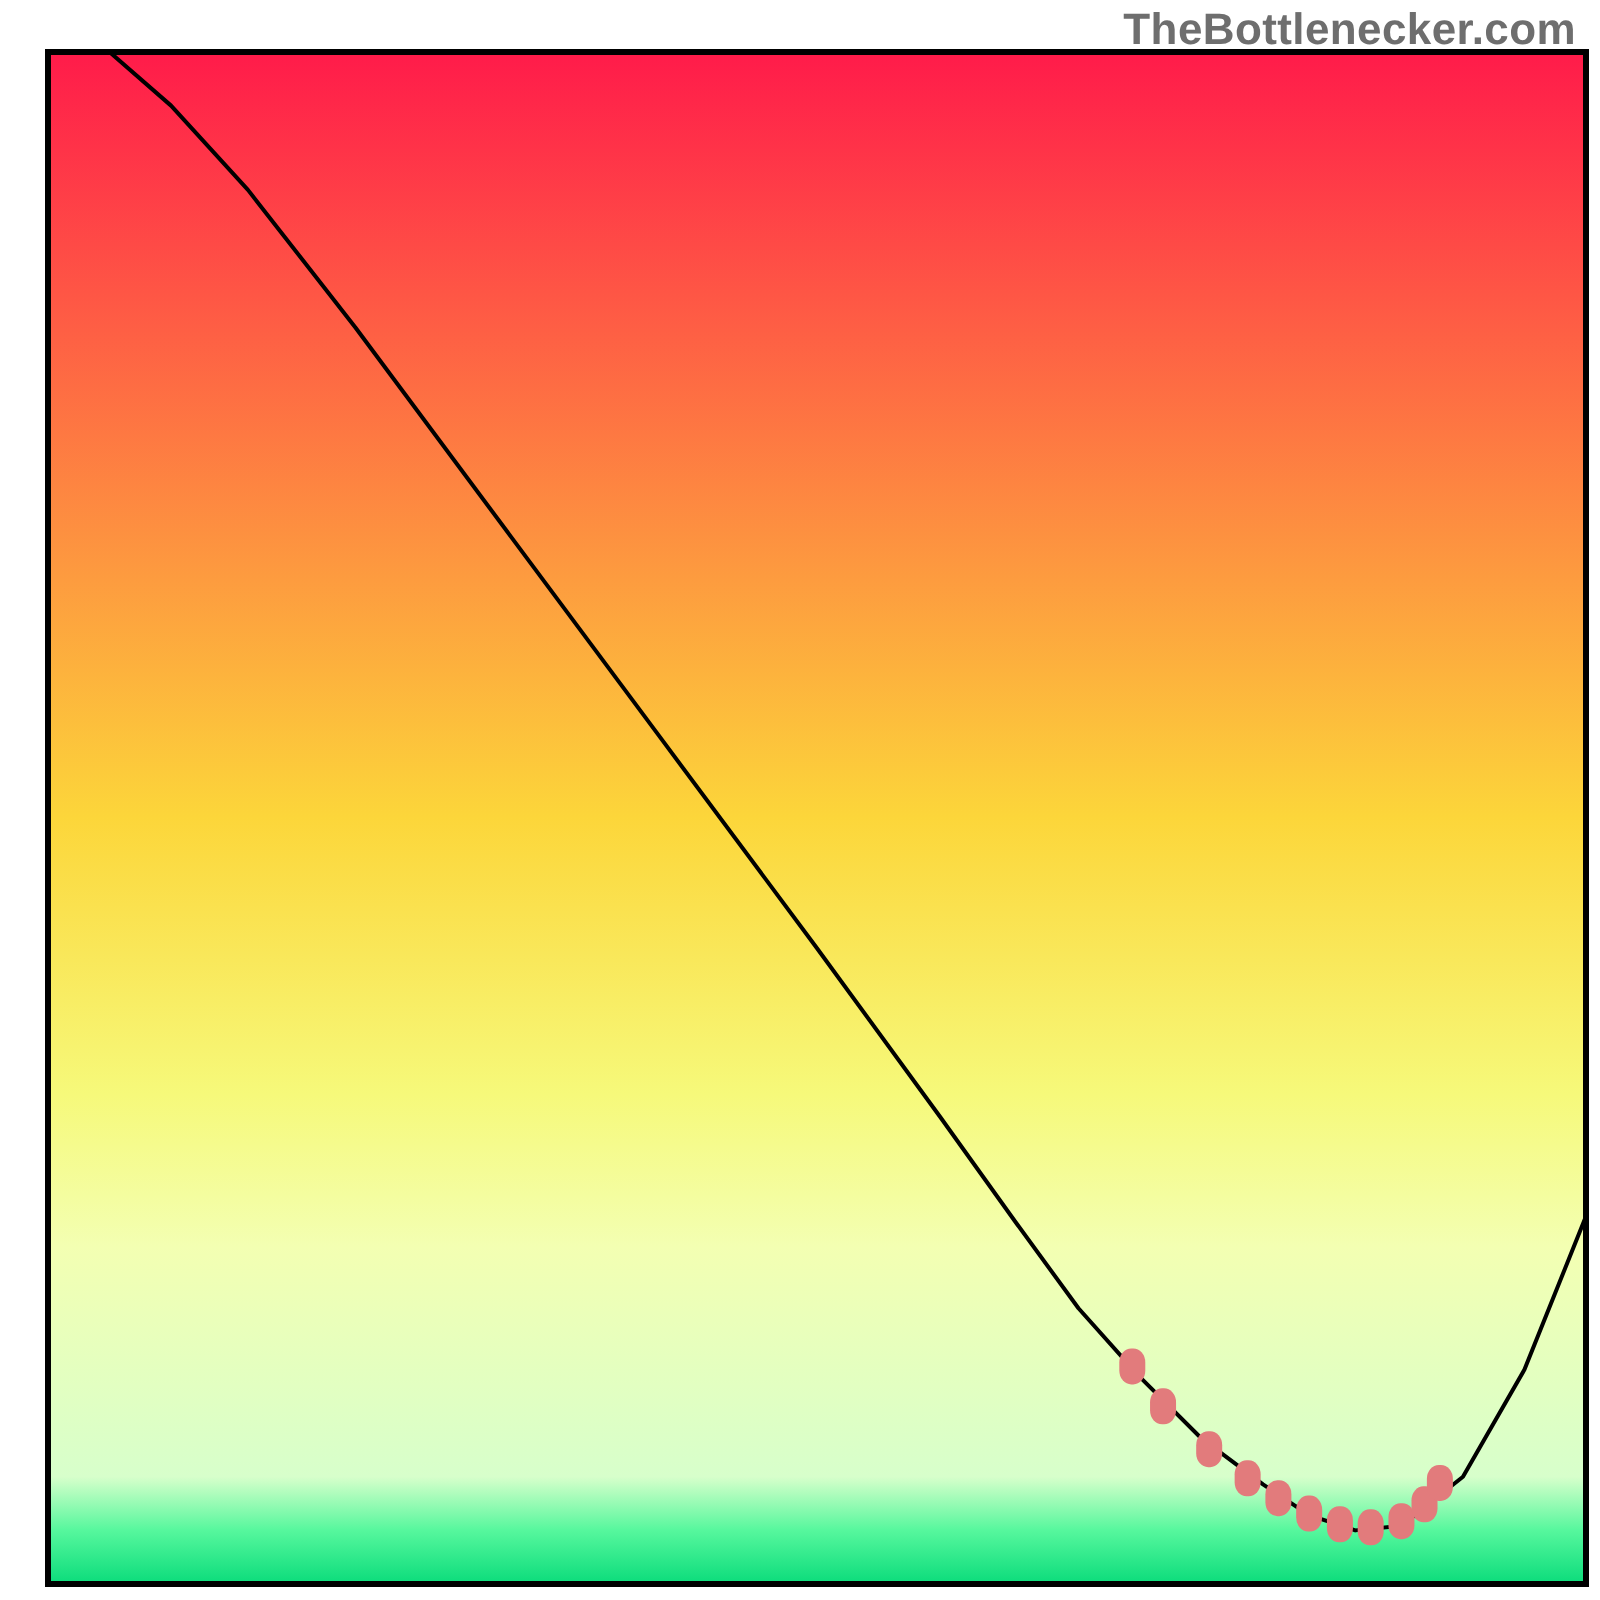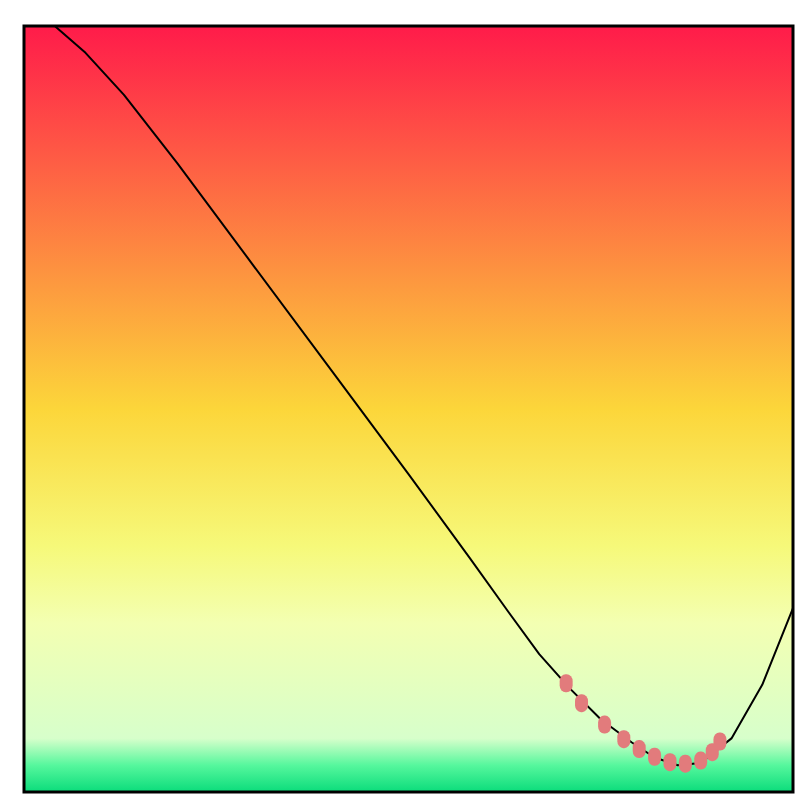--- a/index.html
+++ b/index.html
@@ -28,20 +28,21 @@
     font-weight: 600;
     color: #6e6e6e;
     letter-spacing: 0.2px;
     user-select: none;
   }
 </style>
 </head>
 <body>
 
 <div class="canvas-wrap">
+  <div class="watermark">TheBottleneсker.com</div>
   <svg class="plot" width="800" height="800" viewBox="0 0 800 800">
     <defs>
       <linearGradient id="bg-grad" x1="0" y1="0" x2="0" y2="1">
           <stop offset="0%" stop-color="#ff1b4a"></stop>
           <stop offset="50%" stop-color="#fcd63a"></stop>
           <stop offset="68%" stop-color="#f6f97a"></stop>
           <stop offset="78%" stop-color="#f3ffb2"></stop>
           <stop offset="93%" stop-color="#d7ffcb"></stop>
           <stop offset="96.5%" stop-color="#56f79d"></stop>
           <stop offset="100%" stop-color="#0bdc7b"></stop>

